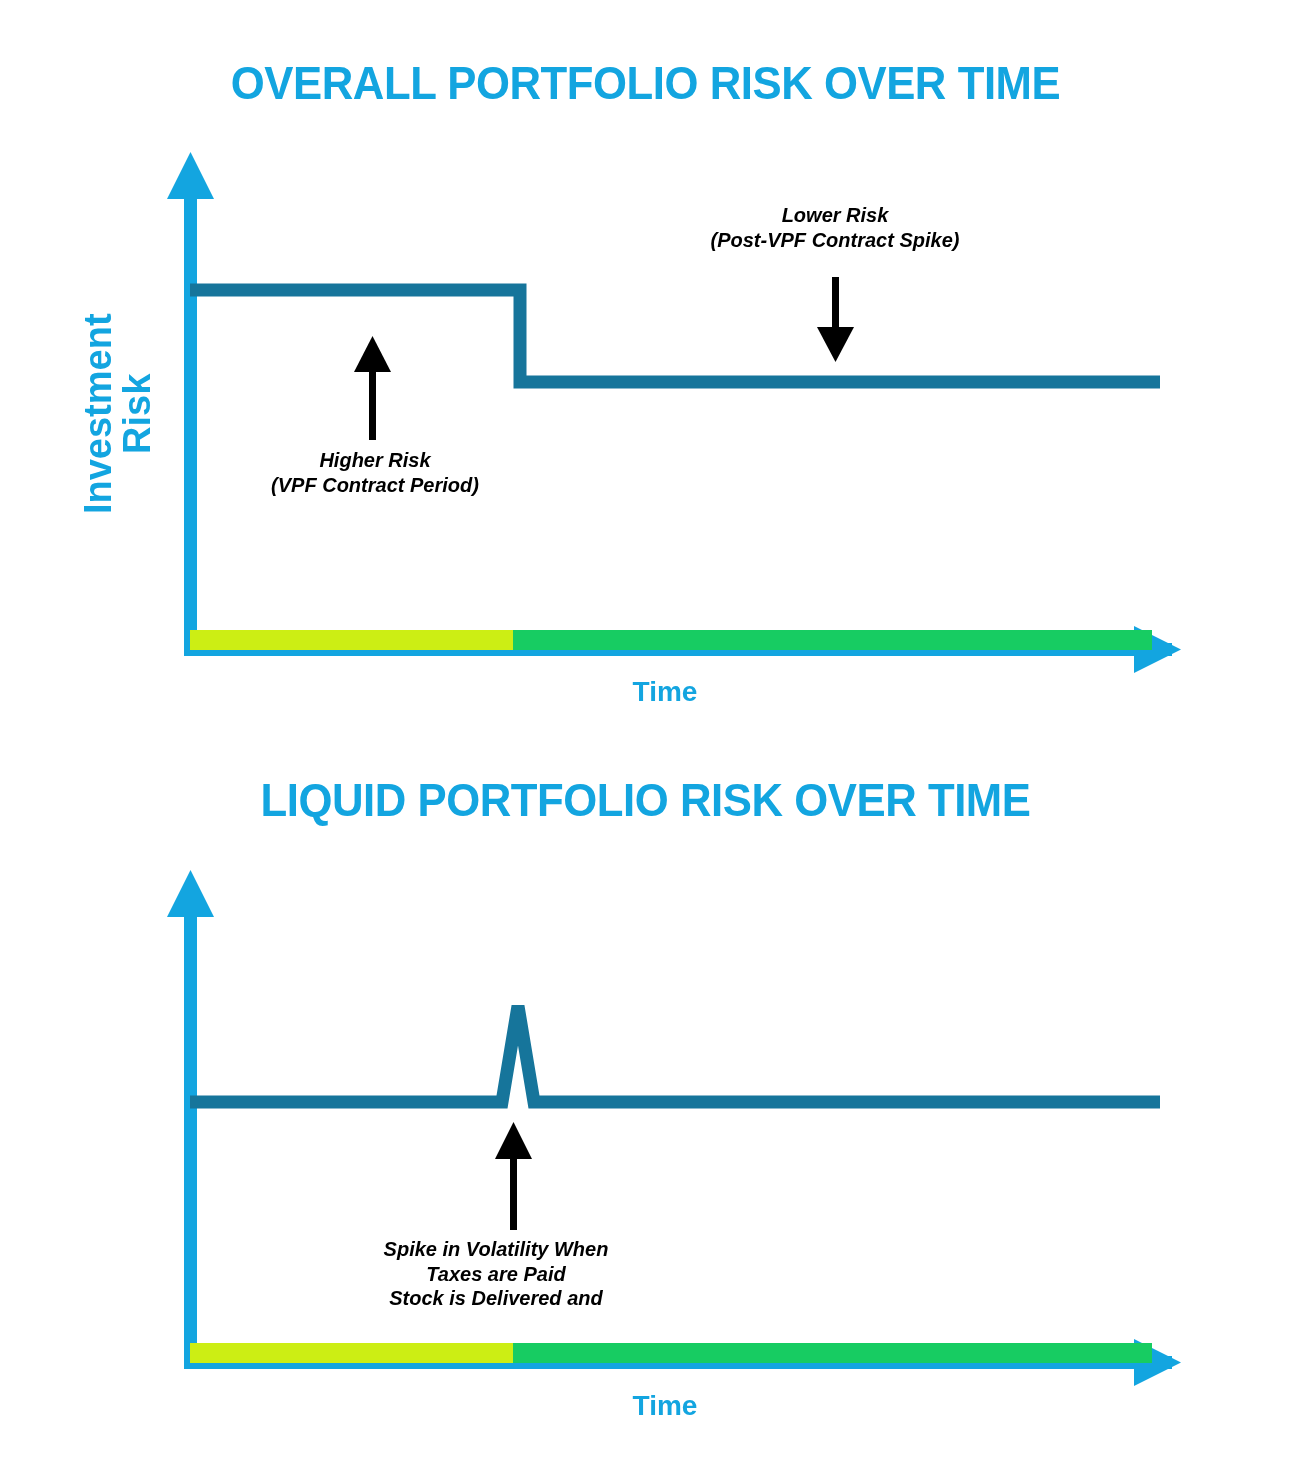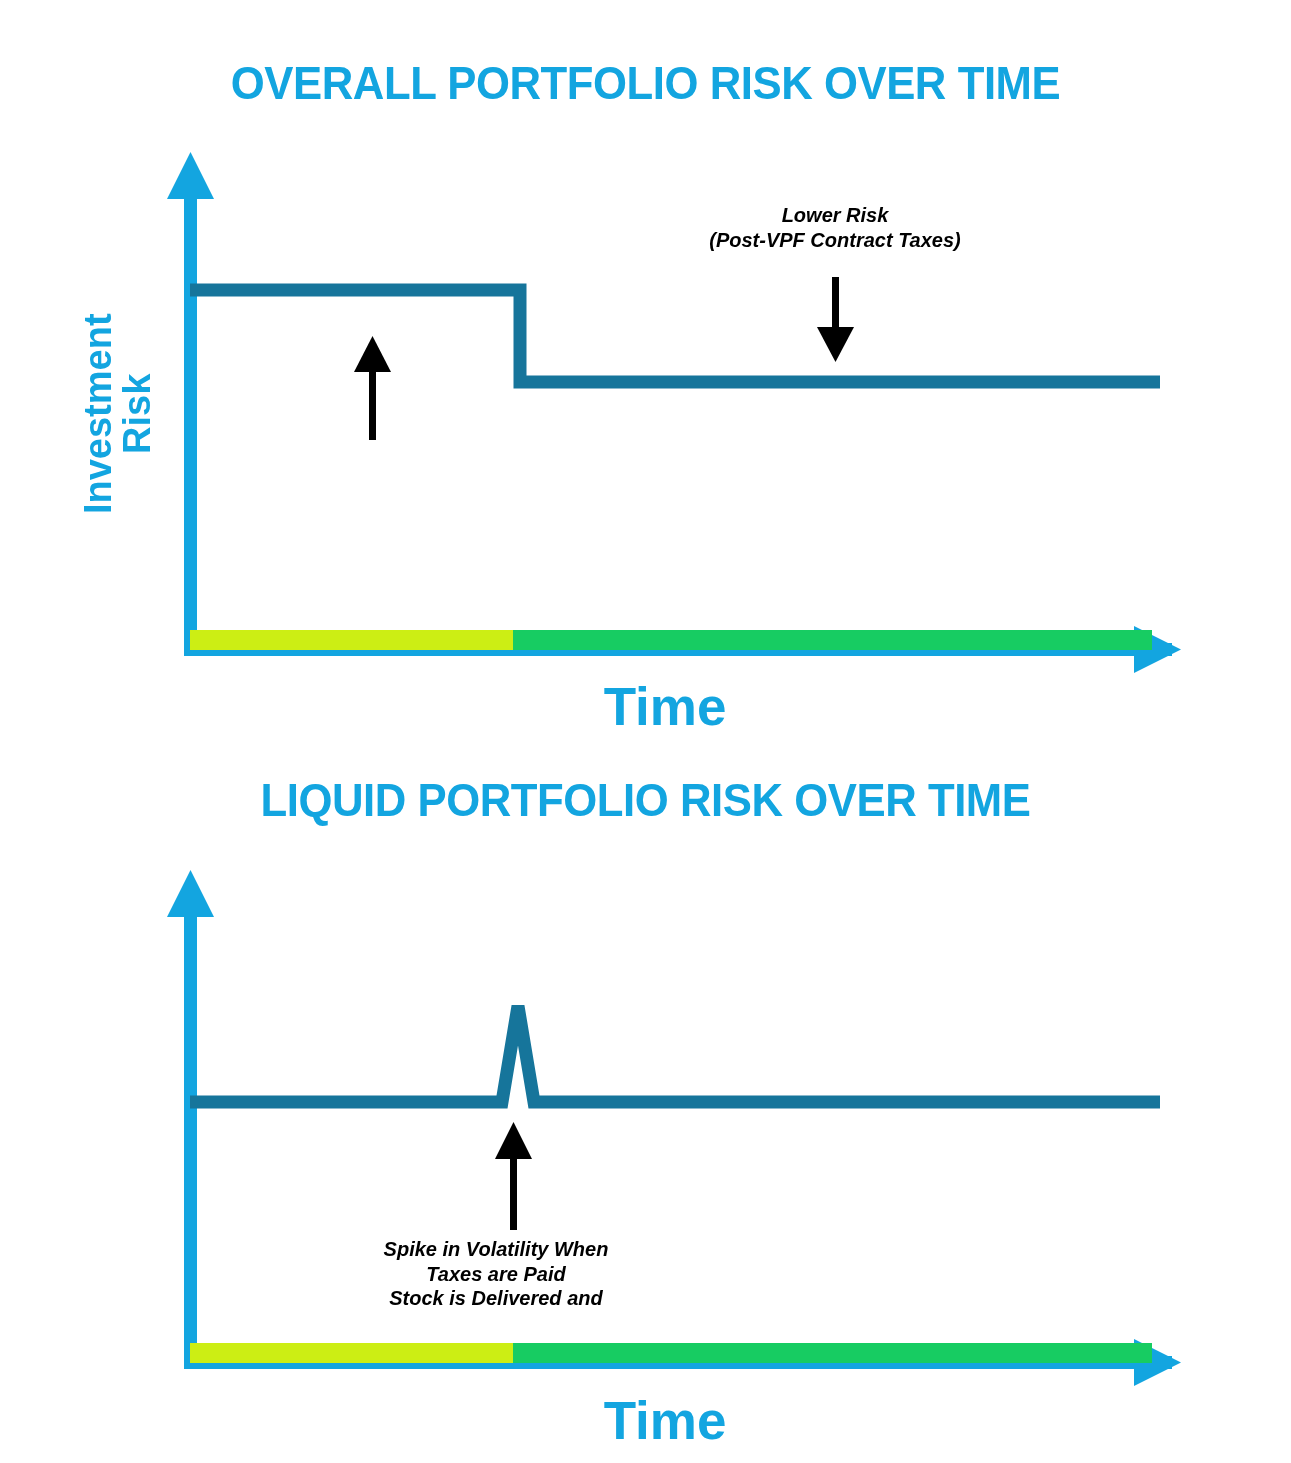--- a/index.html
+++ b/index.html
@@ -62,21 +62,21 @@
     font-size: 38px;
     line-height: 1.02;
     text-align: center;
     transform-origin: center center;
     white-space: nowrap;
   }
   .axis-label-x {
     position: absolute;
     color: #13A5E0;
     font-weight: bold;
-    font-size: 53px;
+    font-size: 28px;
     text-align: center;
     white-space: nowrap;
   }
 
   .annot {
     position: absolute;
     color: #000000;
     font-weight: bold;
     font-style: italic;
     font-size: 20px;
@@ -122,24 +122,28 @@
       </g>
     </svg>
 
     <div class="axis-label-y" style="left:-7px; top:375px; width:250px; transform:rotate(-90deg);">
       <div>Investment</div>
       <div>Risk</div>
     </div>
 
     <div class="axis-label-x" style="left:490px; top:676px; width:350px;">Time</div>
 
+    <div class="annot" style="left:155px; top:448px; width:440px;">
+      <div>Higher Risk</div>
+      <div>(VPF Contract Period)</div>
+    </div>
 
     <div class="annot" style="left:615px; top:203px; width:440px;">
       <div>Lower Risk</div>
-      <div>(Post-VPF Contract Taxes)</div>
+      <div>(Post-VPF Contract Spike)</div>
     </div>
   </div>
 
   <div class="chart-block" id="chart-liquid">
 
     <div class="chart-title">LIQUID PORTFOLIO RISK OVER TIME</div>
 
     <svg class="plot-svg" width="1291" height="723" viewBox="0 0 1291 723">
 
       <g>

